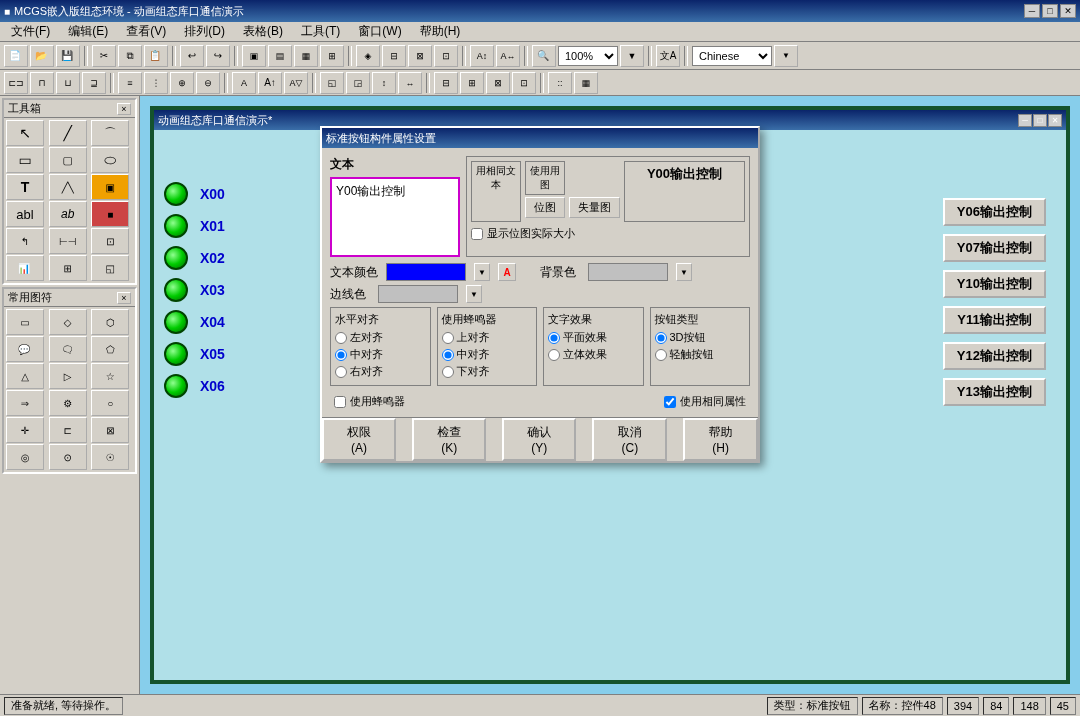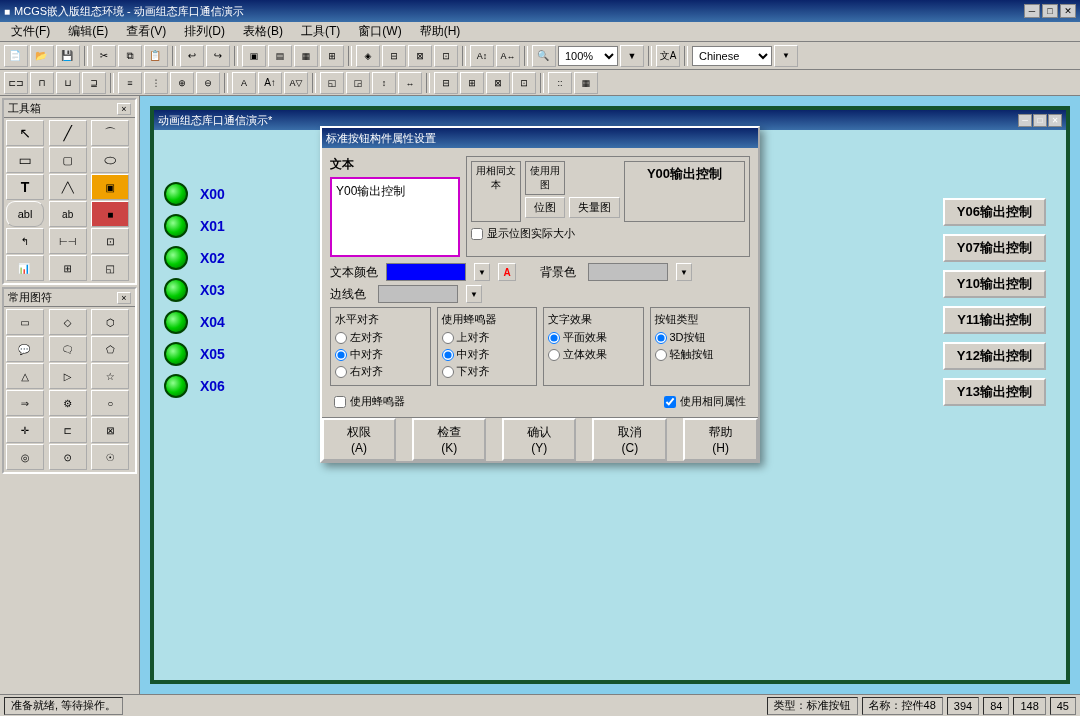--- a/index.html
+++ b/index.html
@@ -545,22 +545,22 @@
       <div class="toolbox-grid">
         <div class="tool-btn">↖</div>
         <div class="tool-btn">╱</div>
         <div class="tool-btn" style="font-size:12px;">⌒</div>
         <div class="tool-btn">▭</div>
         <div class="tool-btn" style="font-size:11px;">▢</div>
         <div class="tool-btn">⬭</div>
         <div class="tool-btn" style="font-weight:bold;">T</div>
         <div class="tool-btn" style="font-size:10px;">╱╲</div>
         <div class="tool-btn" style="background:#f0a000; font-size:10px;">▣</div>
-        <div class="tool-btn" style="font-size:11px;border-radius:9px;">abl</div>
-        <div class="tool-btn" style="font-size:10px;">ab</div>
+        <div class="tool-btn" style="font-size:13px;">abl</div>
+        <div class="tool-btn" style="font-size:12px;font-style:italic;">ab</div>
         <div class="tool-btn" style="background:#cc4444; font-size:10px;">■</div>
         <div class="tool-btn" style="font-size:10px;">↰</div>
         <div class="tool-btn" style="font-size:10px;">⊢⊣</div>
         <div class="tool-btn" style="font-size:10px;">⊡</div>
         <div class="tool-btn" style="font-size:10px;">📊</div>
         <div class="tool-btn" style="font-size:10px;">⊞</div>
         <div class="tool-btn" style="font-size:10px;">◱</div>
       </div>
     </div>
 

